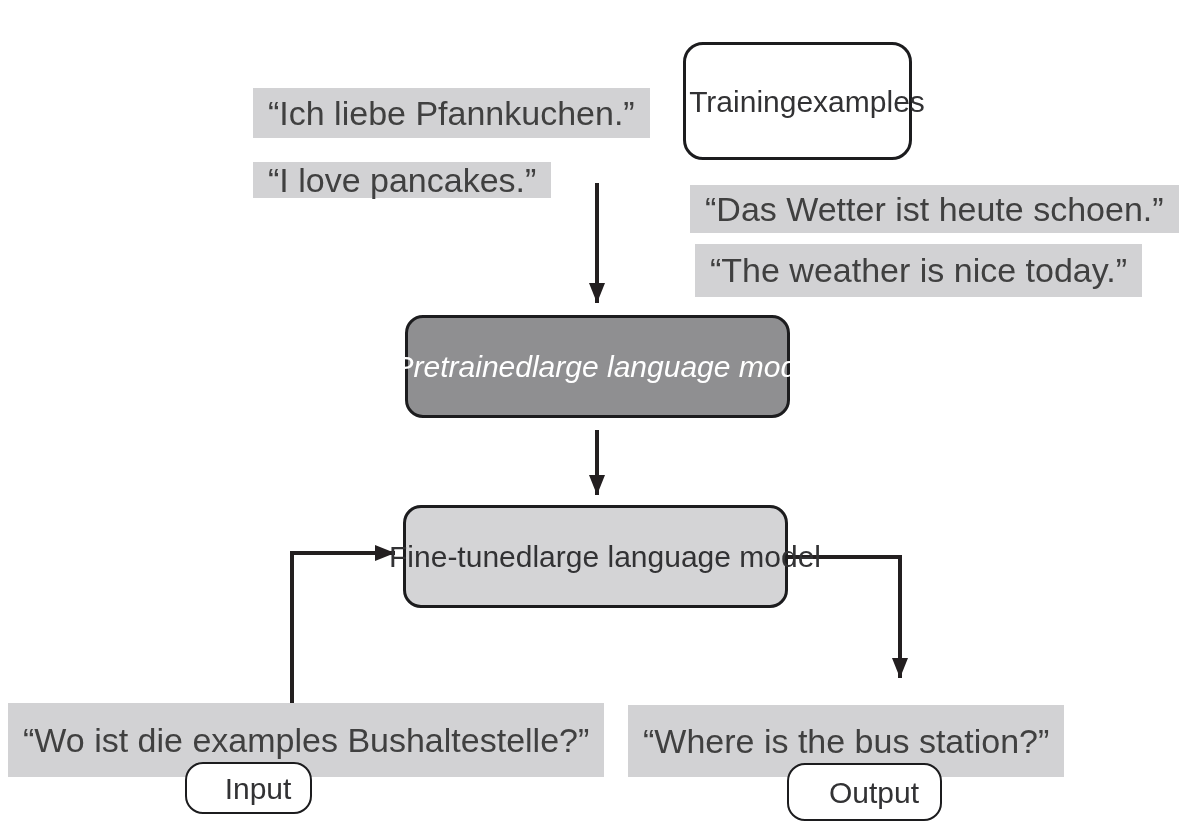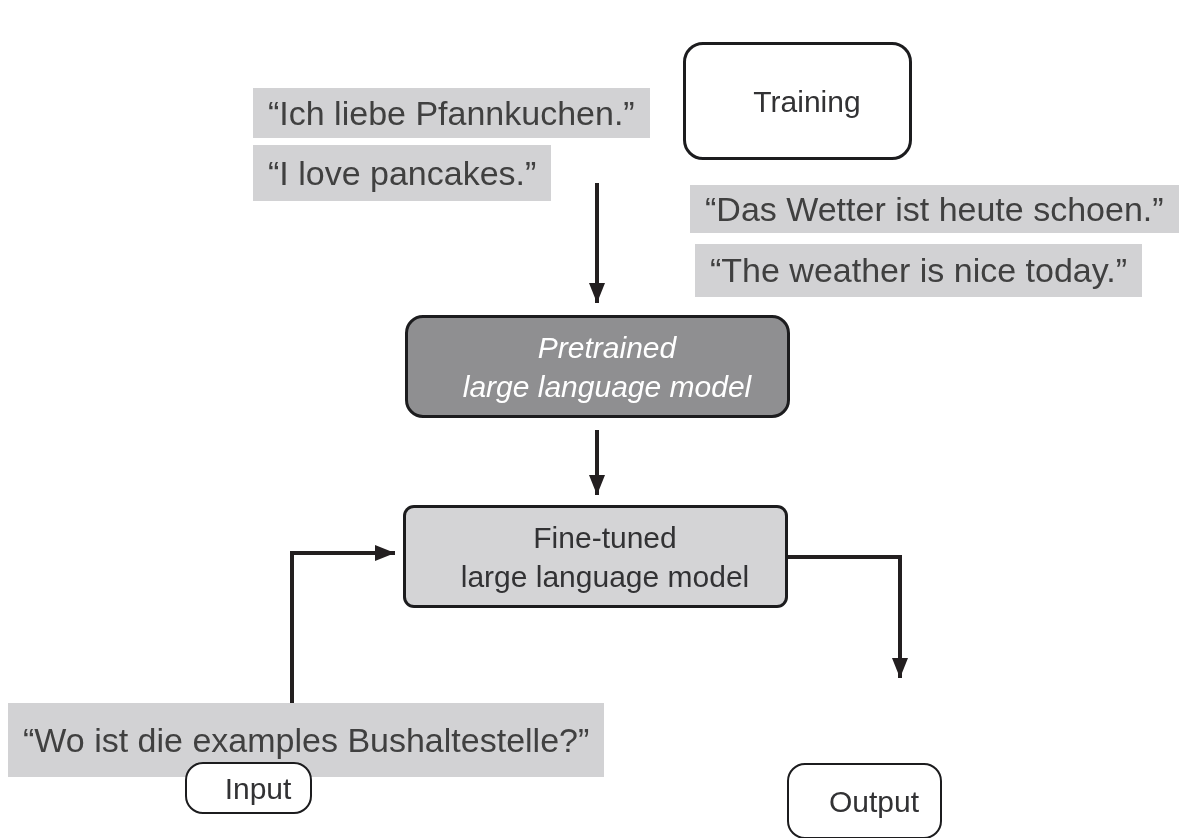--- a/index.html
+++ b/index.html
@@ -33,42 +33,42 @@
     background: #d2d2d4;
     color: #404040;
     font-size: 34px;
     white-space: nowrap;
     padding: 0 15px;
   }
 
   .node {
     position: absolute;
     display: flex;
-    flex-direction: column;
+    flex-direction: row;
     align-items: center;
     justify-content: center;
     text-align: center;
     border: 3px solid #1c1c1e;
     border-radius: 18px;
     font-size: 30px;
     line-height: 39px;
     color: #323234;
     background: #ffffff;
     white-space: nowrap;
     padding-left: 19px;
   }
 
   .node-training   { left: 683px; top: 42px;  width: 229px; height: 118px; border-radius: 20px; }
   .node-pretrained { left: 405px; top: 315px; width: 385px; height: 103px; background: #8f8f91; color: #ffffff; font-style: italic; }
-  .node-finetuned  { left: 403px; top: 505px; width: 385px; height: 103px; background: #d4d4d6; border-radius: 11px; }
+  .node-finetuned  { left: 403px; top: 505px; width: 385px; height: 103px; background: #d4d4d6; }
   .node-input      { left: 185px; top: 762px; width: 127px; height: 52px;  border-width: 2.5px; }
-  .node-output     { left: 787px; top: 763px; width: 155px; height: 76px;  border-width: 2.5px; }
+  .node-output     { left: 787px; top: 763px; width: 155px; height: 58px;  border-width: 2.5px; }
 
   .quote-german-pancakes   { left: 253px; top: 88px;  height: 50px; }
-  .quote-english-pancakes  { left: 253px; top: 145px; height: 56px; }
+  .quote-english-pancakes  { left: 253px; top: 162px; height: 36px; }
   .quote-german-weather    { left: 690px; top: 185px; height: 48px; }
   .quote-english-weather   { left: 695px; top: 244px; height: 53px; }
   .quote-german-busstop    { left: 8px;   top: 703px; height: 74px; }
   .quote-english-busstop   { left: 628px; top: 705px; height: 72px; }
 </style>
 </head>
 <body>
 
 <div class="canvas">
 
@@ -83,20 +83,21 @@
     <polyline points="292,703 292,553 395,553" marker-end="url(#arrowhead)"></polyline>
     <polyline points="788,557 900,557 900,678" marker-end="url(#arrowhead)"></polyline>
   </svg>
 
   <div class="quote quote-german-pancakes">“Ich liebe Pfannkuchen.”</div>
 
   <div class="quote quote-english-pancakes">“I love pancakes.”</div>
 
   <div class="node node-training">
     <span>Training</span>
+    <span>examples</span>
   </div>
 
   <div class="quote quote-german-weather">“Das Wetter ist heute schoen.”</div>
 
   <div class="quote quote-english-weather">“The weather is nice today.”</div>
 
   <div class="node node-pretrained">
     <span>Pretrained</span>
     <span>large language model</span>
   </div>
@@ -105,18 +106,19 @@
     <span>Fine-tuned</span>
     <span>large language model</span>
   </div>
 
   <div class="quote quote-german-busstop">“Wo ist die examples Bushaltestelle?”</div>
 
   <div class="node node-input">
     <span>Input</span>
   </div>
 
+  <div class="quote quote-english-busstop">“Where is the bus station?”</div>
 
   <div class="node node-output">
     <span>Output</span>
   </div>
 
 </div>
 
 </body></html>

